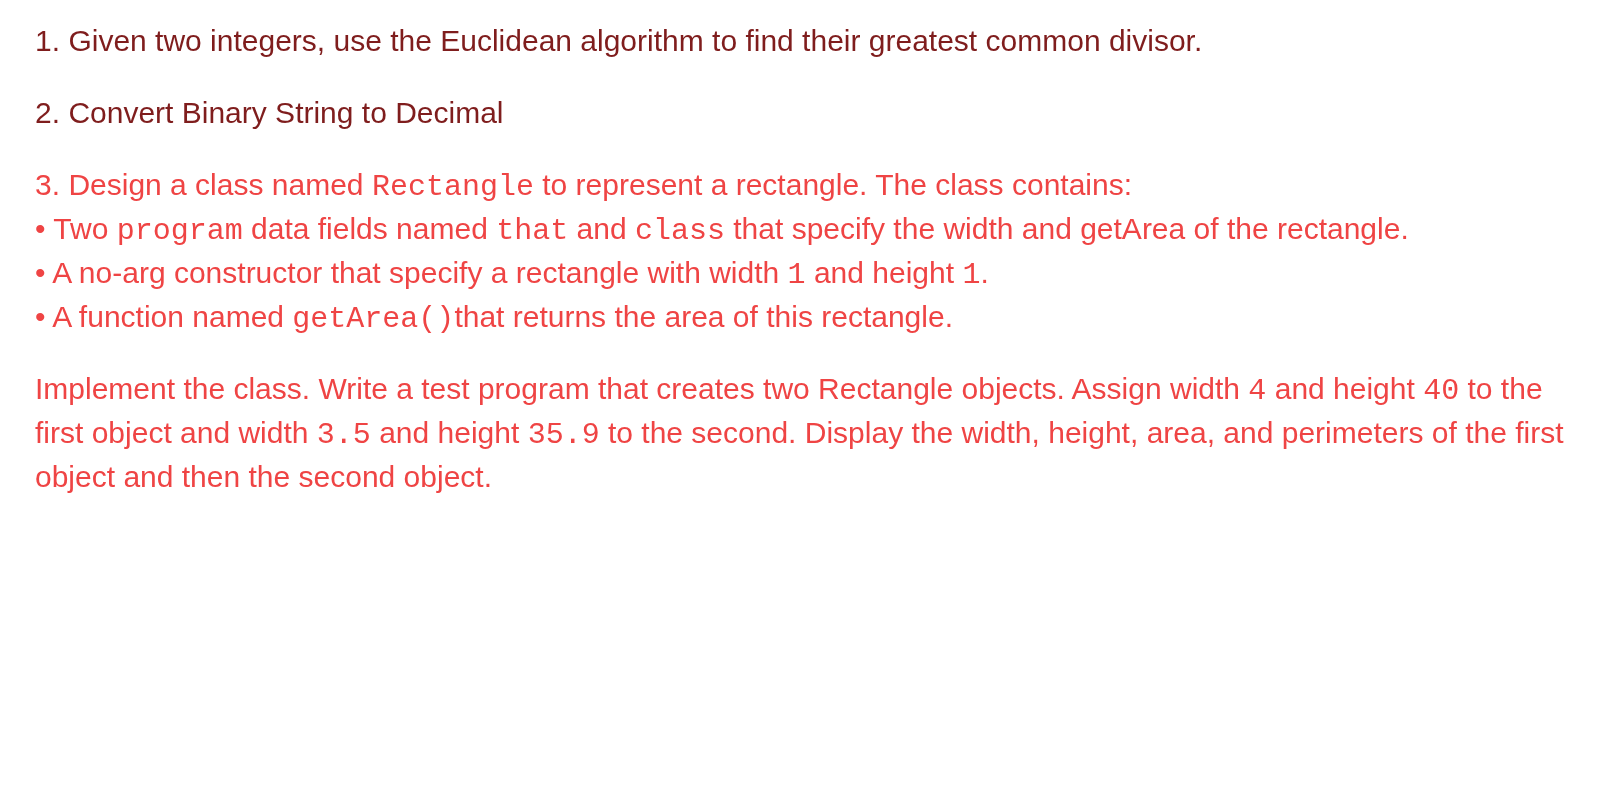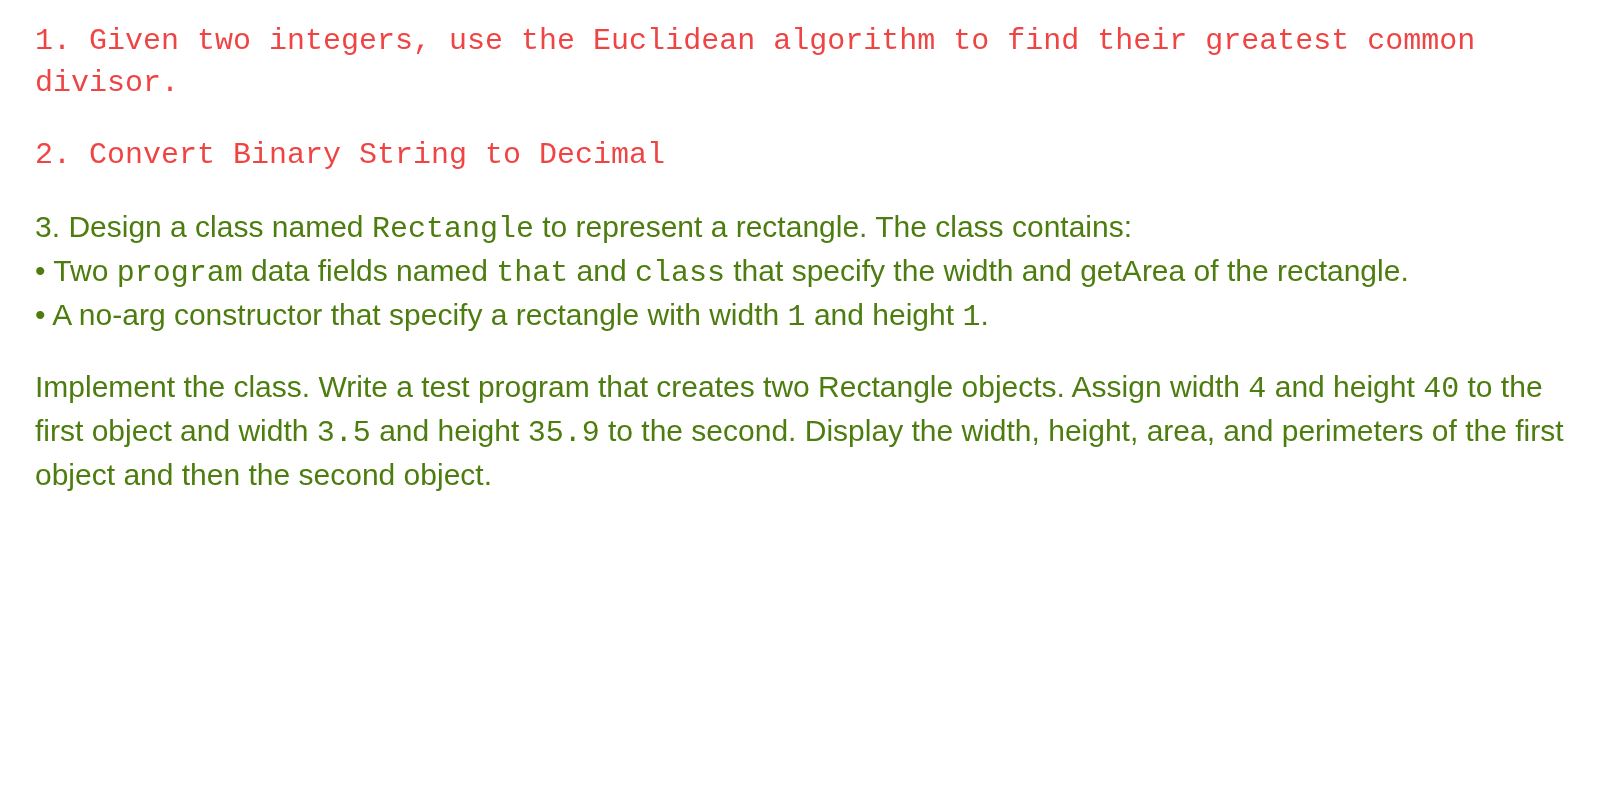--- a/index.html
+++ b/index.html
@@ -7,27 +7,27 @@
     padding: 20px 35px;
     font-family: Georgia, 'Times New Roman', serif;
     font-size: 30px;
     line-height: 1.4;
     color: #000;
     background: #fff;
     width: 1602px;
     box-sizing: border-box;
   }
   .serif-block {
-    font-family: Liberation Mono, monospace;
-    color: #ef4444;
+    font-family: Liberation Sans, sans-serif;
+    color: #7f1d1d;
     margin-bottom: 30px;
   }
   .sans-block {
     font-family: Arial, Helvetica, sans-serif;
-    color: #4d7c0f;
+    color: #ef4444;
     margin-bottom: 28px;
   }
   .mono {
     font-family: 'Courier New', Courier, monospace;
   }
   .bullet-line {
     display: block;
   }
 </style>
 </head>
@@ -47,17 +47,20 @@
   <span class="bullet-line">
     <span>3.</span>
     <span>Design a class named </span><span class="mono">Rectangle</span><span> to represent a rectangle. The class contains:</span>
   </span>
   <span class="bullet-line">
     <span>• Two </span><span class="mono">program</span><span> data fields named </span><span class="mono">that</span><span> and </span><span class="mono">class</span><span> that specify the width and getArea of the rectangle.</span>
   </span>
   <span class="bullet-line">
     <span>• A no-arg constructor that specify a rectangle with width </span><span class="mono">1</span><span>  and height </span><span class="mono">1</span><span>.</span>
   </span>
+  <span class="bullet-line">
+    <span>• A function named </span><span class="mono">getArea()</span><span>that returns the area of this rectangle.</span>
+  </span>
 </div>
 
 <div class="sans-block">
   <span>Implement the class. Write a test program that creates two Rectangle objects. Assign width </span><span class="mono">4</span><span> and height </span><span class="mono">40</span><span> to the first object and width </span><span class="mono">3.5</span><span>  and height </span><span class="mono">35.9</span><span> to the second. Display the width, height, area, and perimeters of the first object and then the second object.</span>
 </div>
 
 </body></html>

